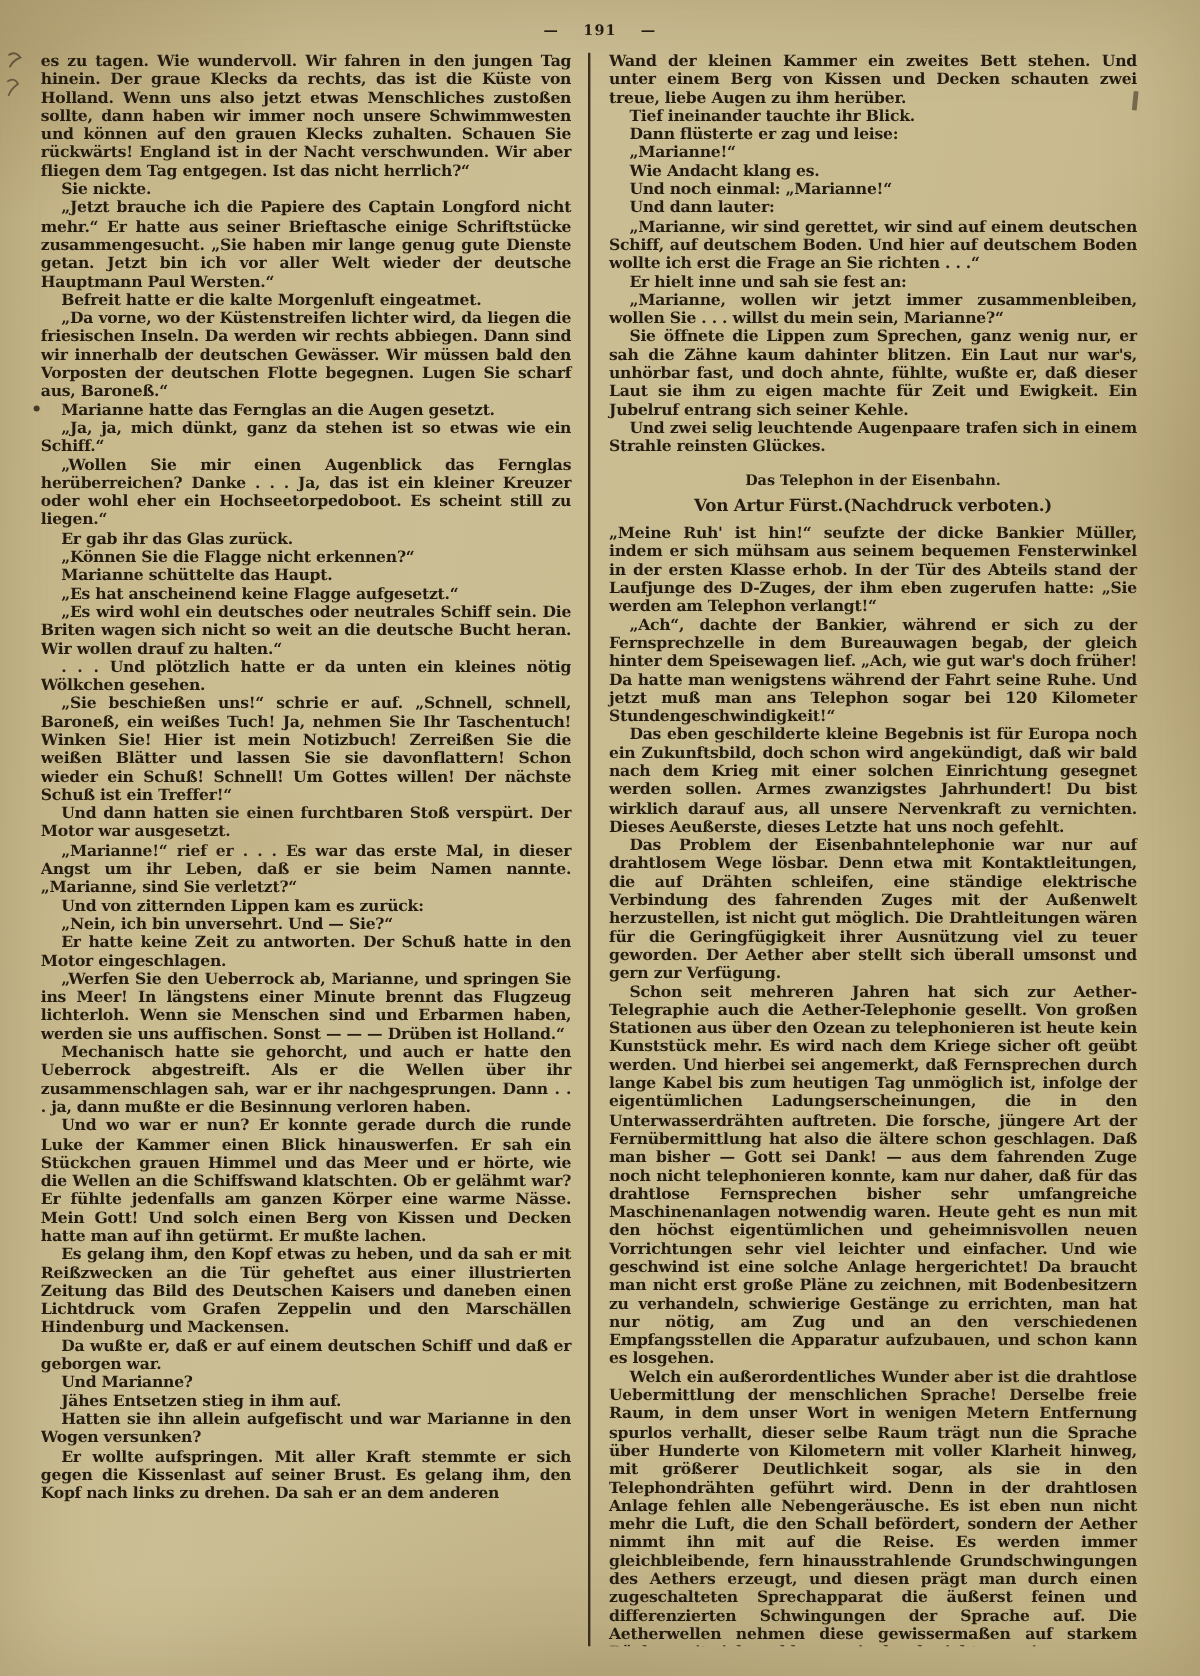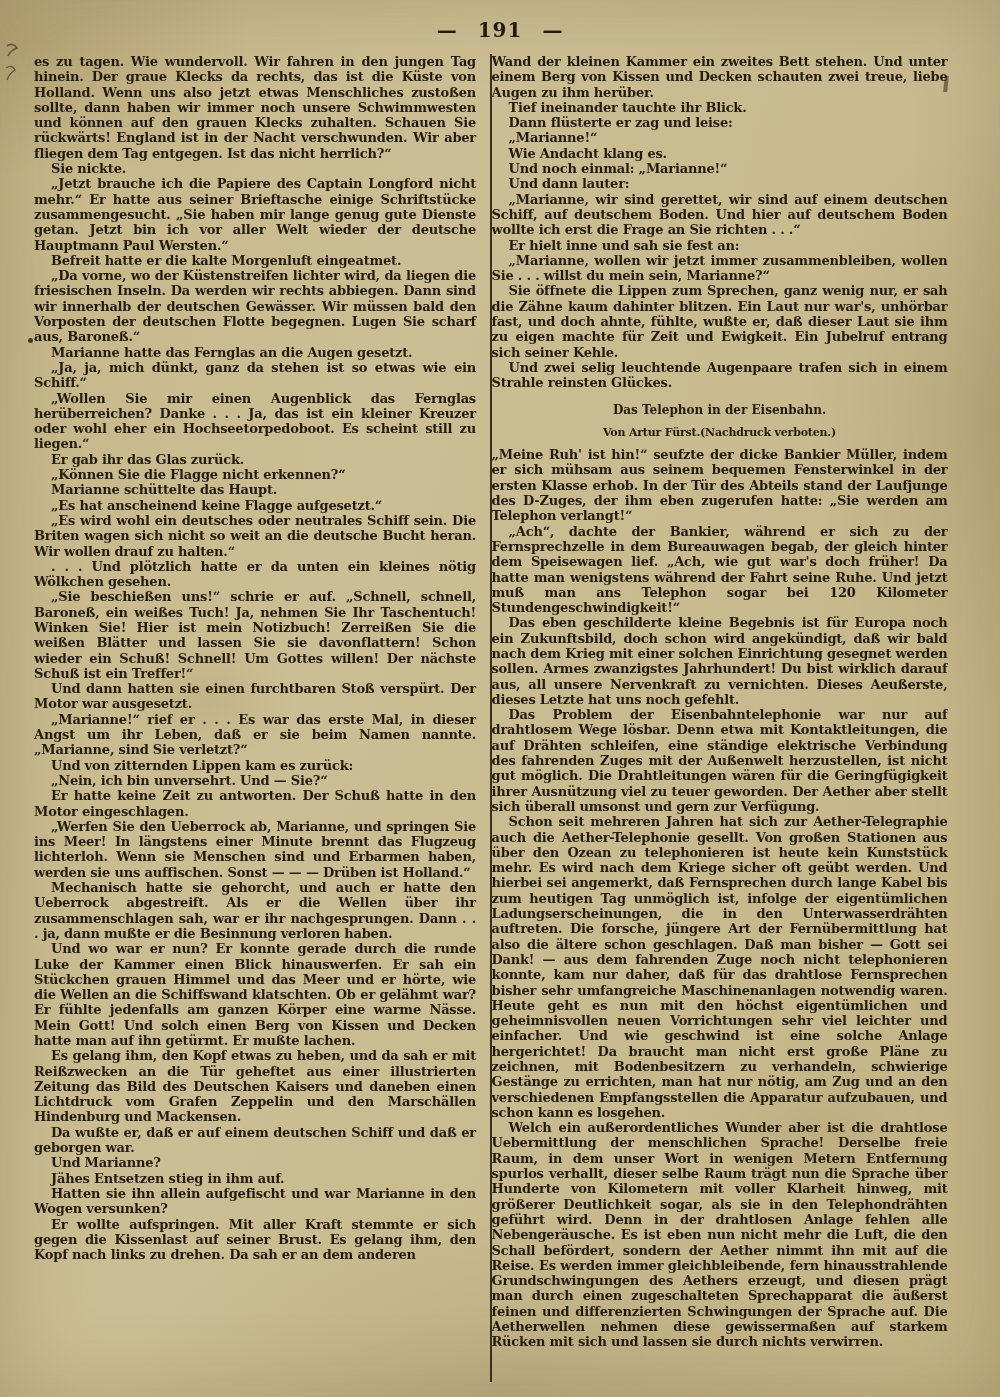--- a/index.html
+++ b/index.html
@@ -16,21 +16,21 @@
       radial-gradient(ellipse 260px 420px at 99% 30%, rgba(110,85,40,.14), transparent 70%),
       radial-gradient(ellipse 500px 260px at 50% 100%, rgba(100,75,35,.12), transparent 75%),
       linear-gradient(105deg, #c6b789 0%, #ccbe94 35%, #c8ba8e 70%, #c2b385 100%);
     color:#241c10;
     overflow:hidden;
     box-shadow: inset 0 0 80px rgba(90,70,30,.25);
   }
   .page-header {
     padding-top:18px;
     text-align:center;
-    font-size:20px; font-weight:bold;
+    font-size:12px; font-weight:bold;
     letter-spacing:1px;
     color:#241c10;
   }
   .page-header span { margin:0 10px; }
   .page-body {
     display:flex;
     padding:12px 18px 0 34px;
     height:1340px;
     overflow:hidden;
   }
@@ -38,40 +38,40 @@
     width:456px;
     text-align:justify;
     font-weight:bold;
     font-size:13px;
     line-height:15.3px;
     letter-spacing:-0.2px;
     hyphens:auto;
     overflow:hidden;
   }
   .column.left  { padding-right:14px; }
-  .column.right { }
+  .column.right { padding-left:16px; }
   .divider {
     width:1.5px;
     background:#3a2f1d;
     align-self:stretch;
   }
   p.para { text-indent:17px; margin:0; }
   [data-list] > p.para:first-child { text-indent:0; }
   .article-header { margin:12px 0 7px; }
   .article-title {
     text-align:center;
     font-size:12px;
     font-weight:bold;
     margin-bottom:7px;
     letter-spacing:0;
   }
   .byline-row {
     display:flex;
     justify-content:center;
-    font-size:11px;
+    font-size:14px;
     font-weight:bold;
   }
   
   .margin-mark {
     position:absolute; left:3px; top:40px;
     width:26px; height:60px;
     opacity:.65;
   }
   .ink-dot {
     position:absolute; left:28px; top:338px;

